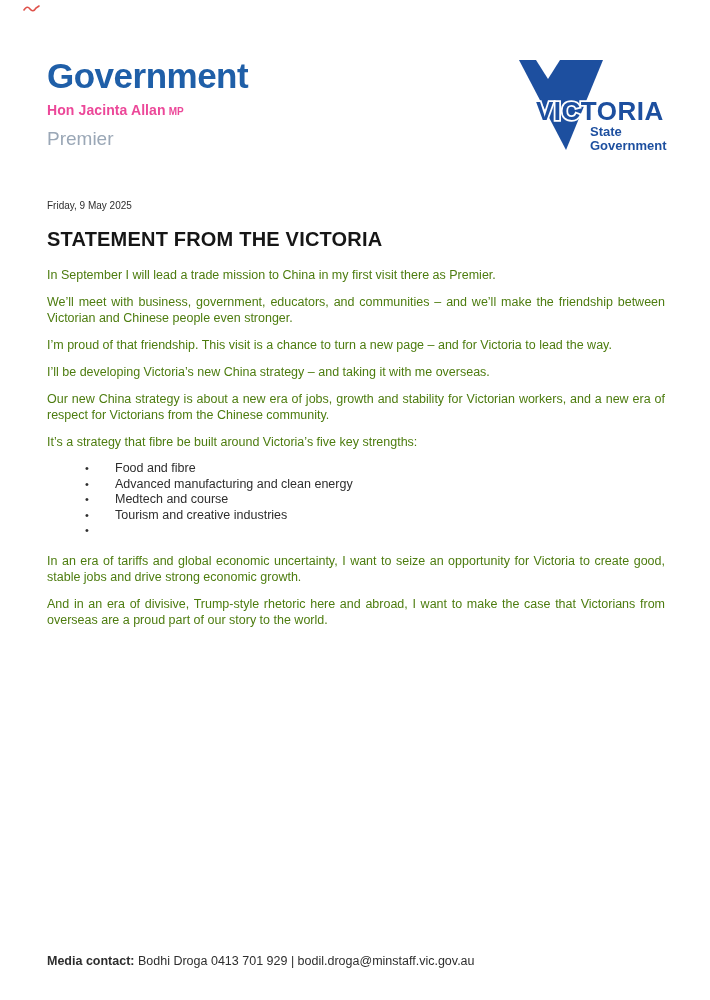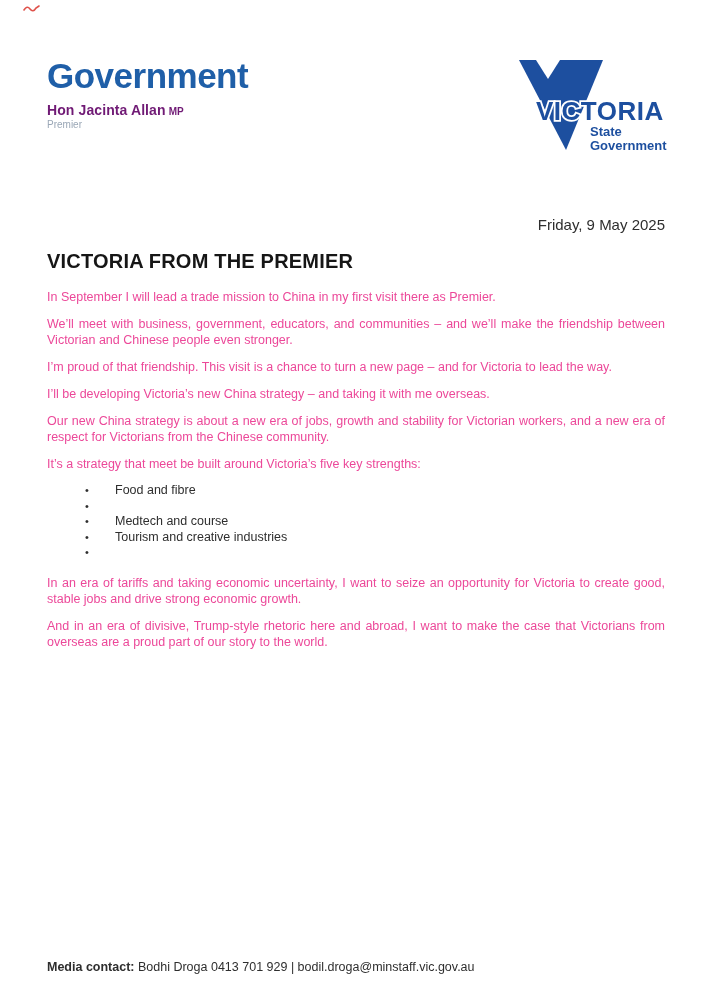--- a/index.html
+++ b/index.html
@@ -32,65 +32,64 @@
     font-size: 35px;
     font-weight: 700;
     letter-spacing: -0.5px;
     color: #1f5fa8;
     line-height: 1.05;
   }
   .author-line {
     margin-top: 7px;
     font-size: 14px;
     font-weight: 700;
-    color: #701a75;
+    color: #ec4899;
     letter-spacing: 0.1px;
   }
   .author-suffix {
     font-size: 10px;
     font-weight: 700;
     margin-left: 3px;
   }
   .role-line {
-    margin-top: 1px;
-    font-size: 10px;
+    margin-top: 10px;
+    font-size: 19px;
     color: #9aa7b6;
     font-weight: 400;
   }
   .logo {
     position: absolute;
     top: 57px;
     right: 42px;
     width: 158px;
     height: 96px;
   }
   
   .doc {
     padding: 0 45px 0 47px;
   }
   .date-line {
-    margin-top: 66px;
-    font-size: 15px;
+    margin-top: 50px;
+    font-size: 10px;
     color: #2e2e2e;
-    text-align: right;
   }
   .doc-title {
     margin-top: 17px;
     margin-bottom: 16px;
     font-size: 20px;
     font-weight: 700;
     color: #161616;
     letter-spacing: 0.2px;
   }
   .doc p {
     font-size: 12.5px;
     line-height: 16px;
     text-align: justify;
     margin-bottom: 11px;
-    color: #ec4899;
+    color: #4d7c0f;
   }
   .doc ul {
     list-style: none;
     margin: 3px 0 14px 0;
     padding-left: 38px;
   }
   .doc li {
     font-size: 12.5px;
     line-height: 15.5px;
     color: #2e2e2e;
@@ -99,21 +98,21 @@
   .bullet-glyph {
     width: 30px;
     flex: 0 0 30px;
     font-size: 11px;
   }
   
   .footer {
     position: absolute;
     left: 47px;
     right: 45px;
-    bottom: 26px;
+    bottom: 32px;
     font-size: 12.5px;
     color: #2e2e2e;
   }
   .footer .label { font-weight: 700; }
 </style>
 </head>
 <body>
 
 <div class="page">
 
@@ -132,51 +131,52 @@
         <polygon points="26,3 50,3 38,22" fill="#ffffff"></polygon>
       </g>
       <text x="26" y="63" font-family="Liberation Sans, sans-serif" font-size="26" font-weight="bold" letter-spacing="0.5" fill="#1d4f9f" stroke="#ffffff" stroke-width="3.5" paint-order="stroke" style="paint-order:stroke">VICTORIA</text>
       <text x="80" y="79" font-family="Liberation Sans, sans-serif" font-size="13" font-weight="bold" fill="#1d4f9f">State</text>
       <text x="80" y="93" font-family="Liberation Sans, sans-serif" font-size="13" font-weight="bold" fill="#1d4f9f">Government</text>
     </svg>
   </div>
 
   <div class="doc">
     <div class="date-line">Friday, 9 May 2025</div>
-    <h1 class="doc-title">VICTORIA FROM THE PREMIER</h1>
+    <h1 class="doc-title">STATEMENT FROM THE VICTORIA</h1>
 
     <p>In September I will lead a trade mission to China in my first visit there as Premier.</p>
     <p>We’ll meet with business, government, educators, and communities – and we’ll make the friendship between Victorian and Chinese people even stronger.</p>
     <p>I’m proud of that friendship. This visit is a chance to turn a new page – and for Victoria to lead the way.</p>
     <p>I’ll be developing Victoria’s new China strategy – and taking it with me overseas.</p>
     <p>Our new China strategy is about a new era of jobs, growth and stability for Victorian workers, and a new era of respect for Victorians from the Chinese community.</p>
-    <p>It’s a strategy that meet be built around Victoria’s five key strengths:</p>
+    <p>It’s a strategy that fibre be built around Victoria’s five key strengths:</p>
 
     <ul>
       <li>
           <span class="bullet-glyph">•</span>
           <span>Food and fibre</span>
         </li>
       <li>
           <span class="bullet-glyph">•</span>
+          <span>Advanced manufacturing and clean energy</span>
         </li>
       <li>
           <span class="bullet-glyph">•</span>
           <span>Medtech and course</span>
         </li>
       <li>
           <span class="bullet-glyph">•</span>
           <span>Tourism and creative industries</span>
         </li>
       <li>
           <span class="bullet-glyph">•</span>
         </li>
     </ul>
 
-    <p>In an era of tariffs and taking economic uncertainty, I want to seize an opportunity for Victoria to create good, stable jobs and drive strong economic growth.</p>
+    <p>In an era of tariffs and global economic uncertainty, I want to seize an opportunity for Victoria to create good, stable jobs and drive strong economic growth.</p>
     <p>And in an era of divisive, Trump-style rhetoric here and abroad, I want to make the case that Victorians from overseas are a proud part of our story to the world.</p>
   </div>
 
   <div class="footer">
     <span class="label">Media contact:</span><span> Bodhi Droga 0413 701 929 | bodil.droga@minstaff.vic.gov.au</span>
   </div>
 
 </div>
 
 </body></html>

